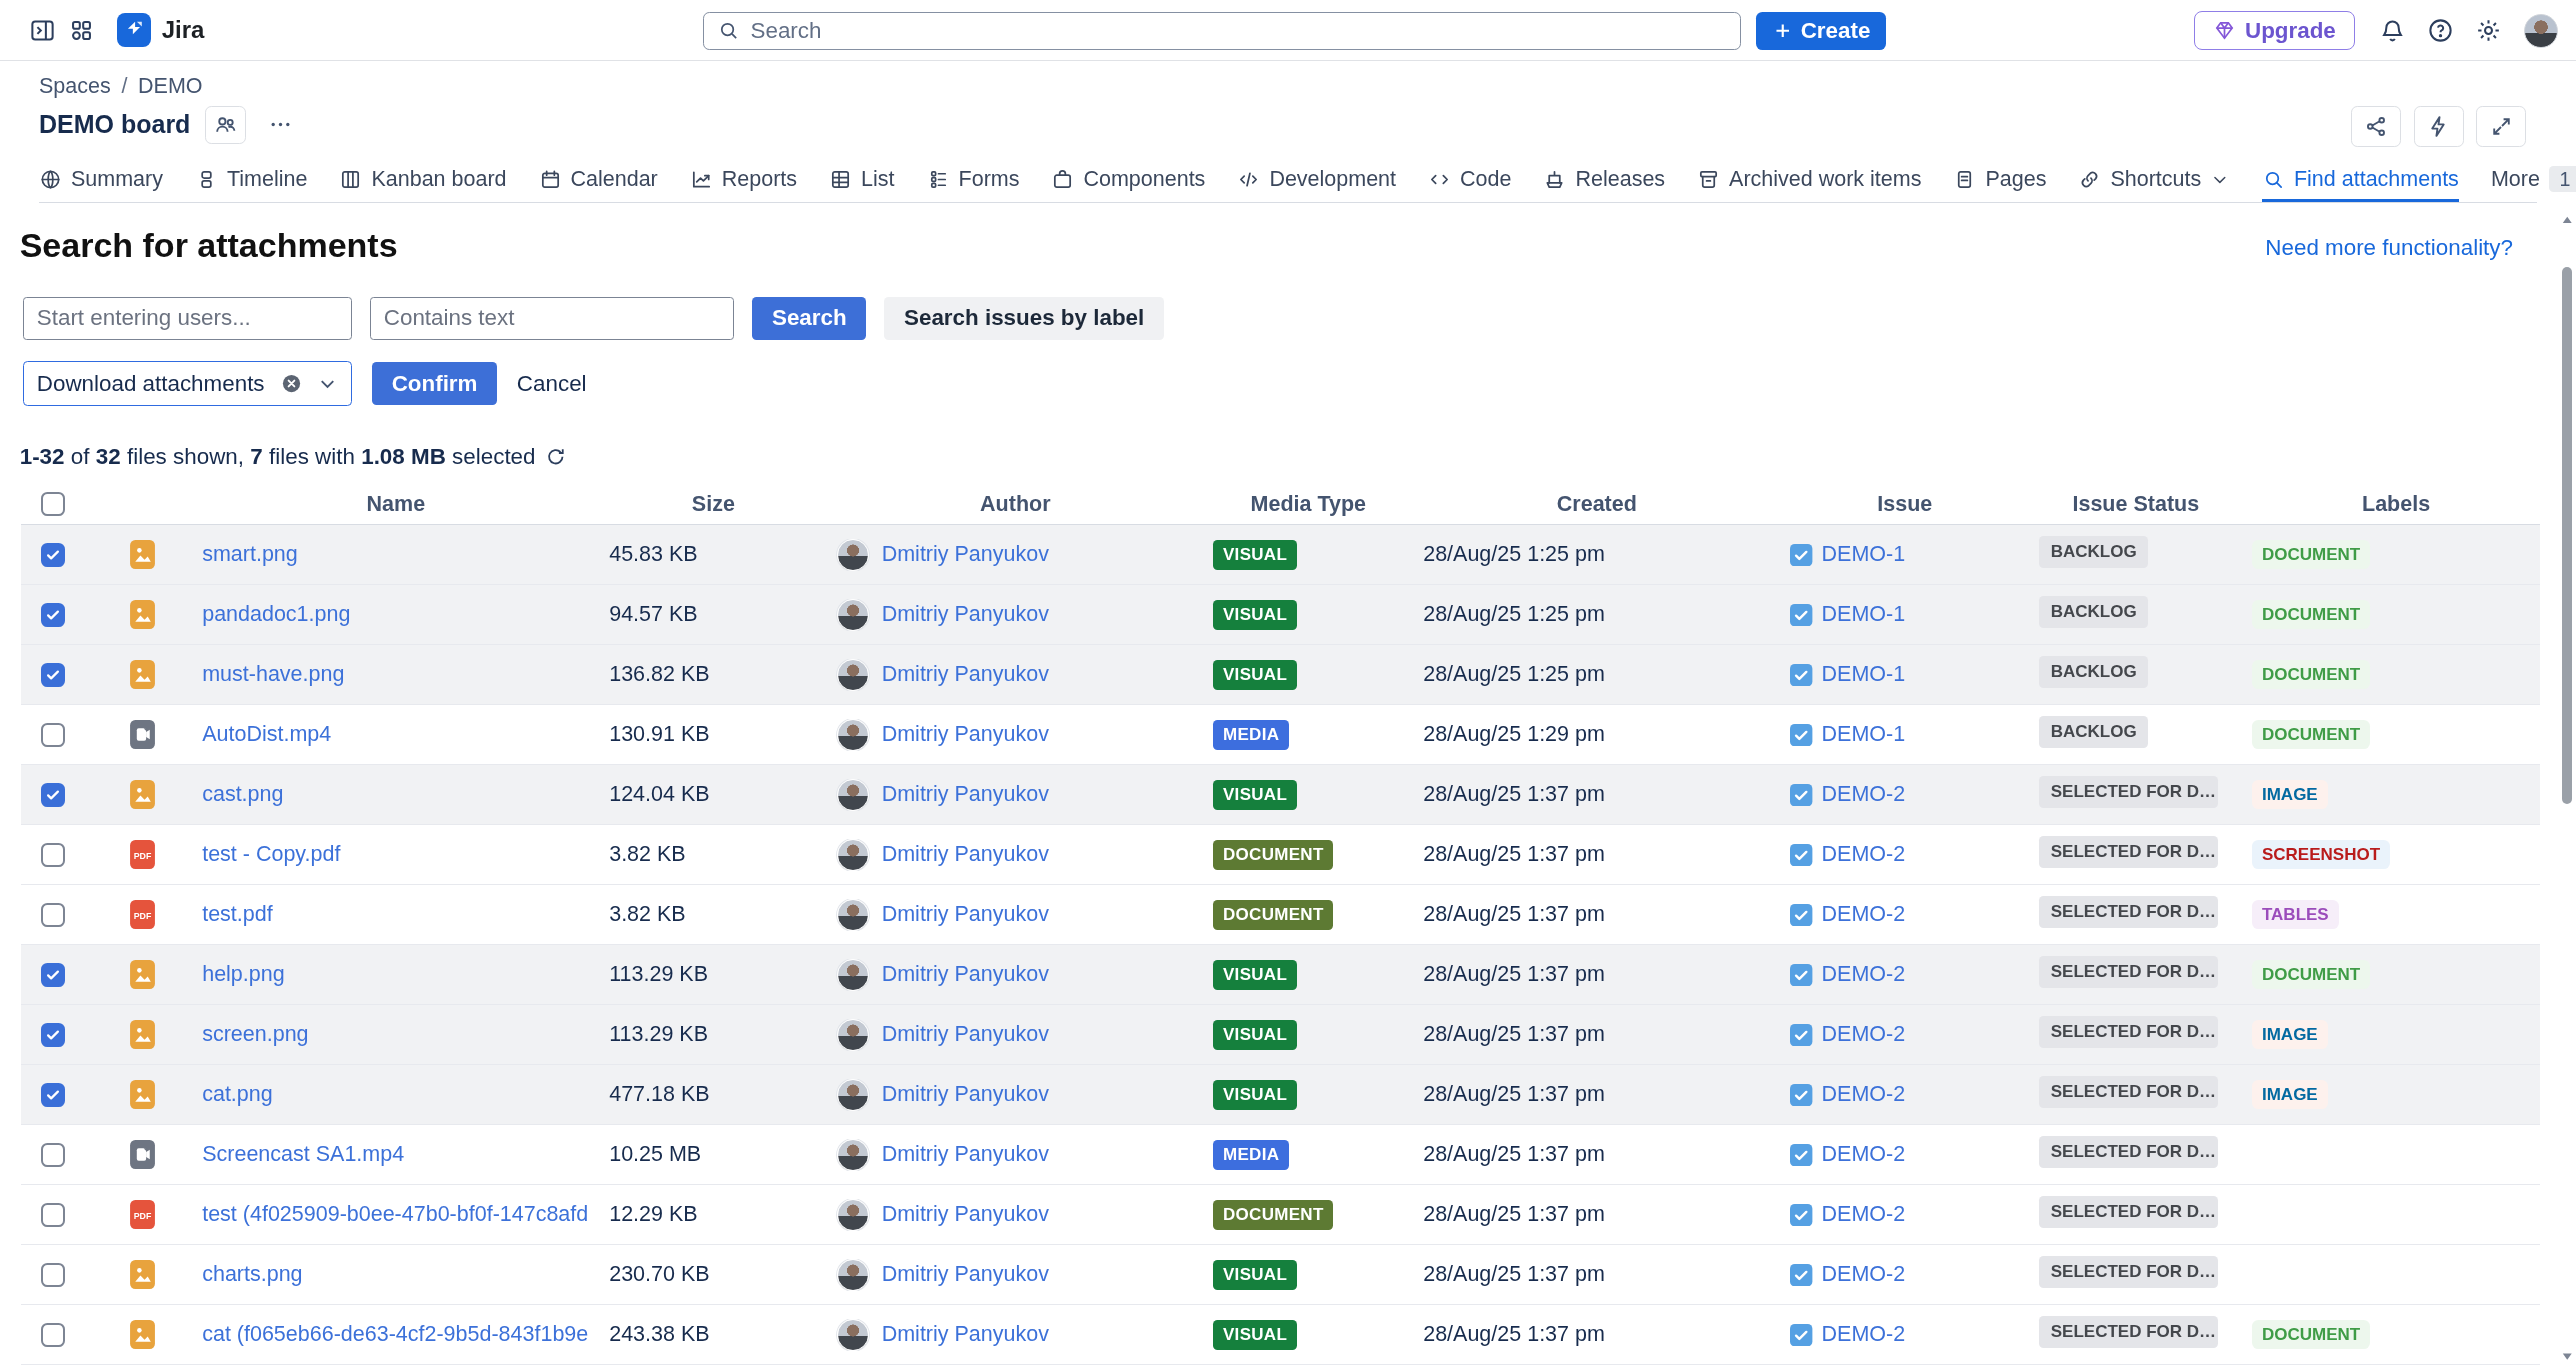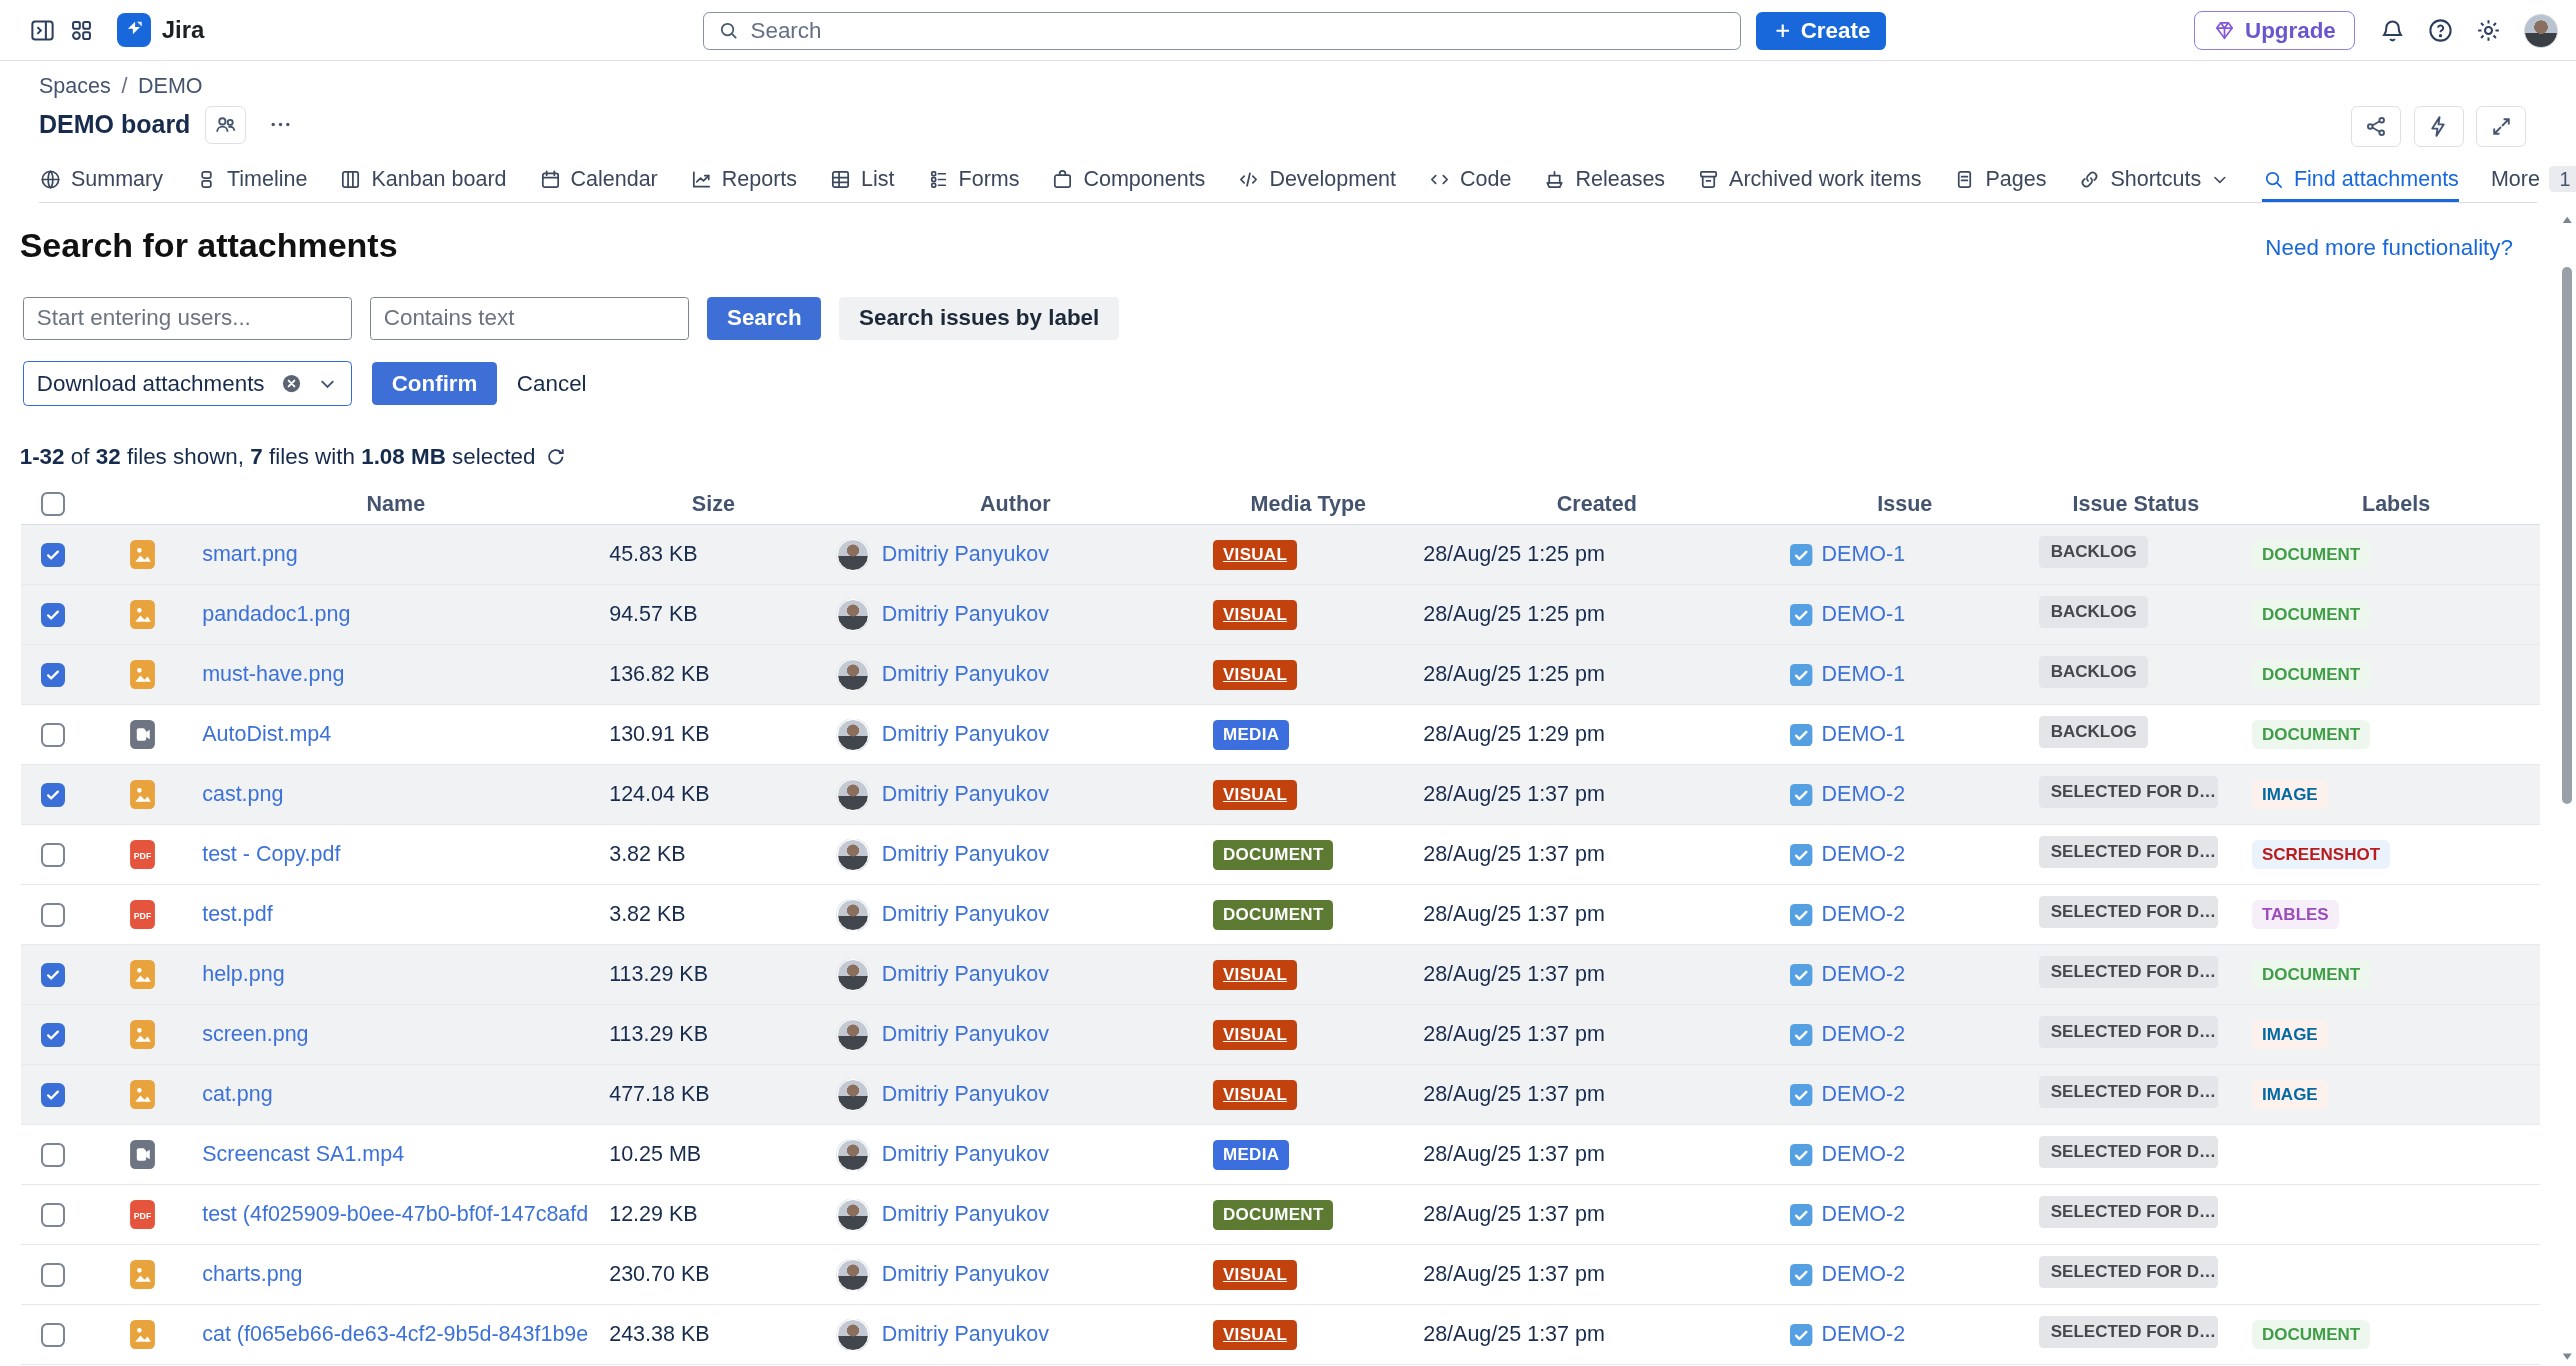--- a/index.html
+++ b/index.html
@@ -62,21 +62,21 @@
   .content{ padding:0 0 0 19.7px; position:relative; }
   .h1-row{ display:flex; align-items:baseline; }
   .content h1{ font-size:34px; font-weight:700; margin:23px 0 0 0; color:#111; }
   .need-more{ position:absolute; right:63px; top:32px; color:#1868db; font-size:22.4px; cursor:pointer; }
 
   .filter-row{ display:flex; align-items:center; margin-top:32px; gap:18px; }
   .text-input{ height:43px; border:1.8px solid #7b8494; border-radius:3.6px; font-size:22.4px; padding:0 12.5px;
     font-family:"Liberation Sans", sans-serif; color:#172b4d; }
   .text-input::placeholder{ color:#6b7280; }
   .input-users{ width:329px; margin-left:3.6px; }
-  .input-contains{ width:319px; }
+  .input-contains{ width:364px; }
   .btn{ height:43px; border:none; border-radius:4.5px; font-size:22.4px; font-weight:700; cursor:pointer;
     font-family:"Liberation Sans", sans-serif; padding:0 19.7px; }
   .btn-blue{ background:#3d6fd7; color:#fff; }
   .btn-gray{ background:#f0f1f3; color:#1d2939; font-weight:700; }
 
   .action-row{ display:flex; align-items:center; margin-top:21.5px; gap:19.7px; }
   .select-box{ width:329px; height:45px; border:1.8px solid #2f6be0; border-radius:4.5px; display:flex;
     align-items:center; padding:0 12.5px; font-size:22.4px; color:#172b4d; cursor:pointer; margin-left:3.6px; background:#fff;}
   .select-box .sel-text{ flex:1; }
   .select-box svg{ width:23px; height:23px; }
@@ -105,21 +105,21 @@
   .file-icon{ width:25px; height:29px; border-radius:5.4px; display:flex; justify-content:center; }
   .file-icon svg{ width:25px; height:29px; }
   .link{ color:#3c71d9; cursor:pointer; text-decoration:none; }
   .author-cell{ display:flex; align-items:center; gap:12.5px; }
   .avatar-sm{ width:32px; height:32px; border-radius:50%; flex:0 0 auto;
     background: radial-gradient(circle at 50% 35%, #8a6f5f 0 24%, transparent 25%),
                 linear-gradient(180deg,#c3c9d2 0 52%, #41464d 53% 100%); border:1.8px solid #fff;
     box-shadow:0 0 0 0.9px #e2e5ea; }
   .badge{ display:inline-block; color:#fff; font-size:17px; font-weight:700; padding:5.4px 9.8px;
     border-radius:4.5px; letter-spacing:0.3px; }
-  .badge-visual{ background:#c2410c;text-decoration:underline; }
+  .badge-visual{ background:#15803d; }
   .badge-media{ background:#3d6ede; }
   .badge-document{ background:#5d7a33; }
   .status-badge{ display:inline-block; background:#e4e5e9; color:#44474c; font-size:17px; font-weight:700;
     padding:6.3px 11.6px; border-radius:4.5px; max-width:179px; overflow:hidden; white-space:nowrap; }
   .label-chip{ display:inline-block; font-size:17px; font-weight:700; padding:4.5px 9.8px; border-radius:6.3px; }
   .lbl-document{ color:#3f9c47; background:#edf7ed; }
   .lbl-image{ color:#0369a1; background:#fdf1ed; }
   .lbl-screenshot{ color:#b91c1c; background:#eaf3fb; }
   .lbl-tables{ color:#9b4dbb; background:#f6eef9; }
   .issue-cell{ display:flex; align-items:center; gap:9px; }

